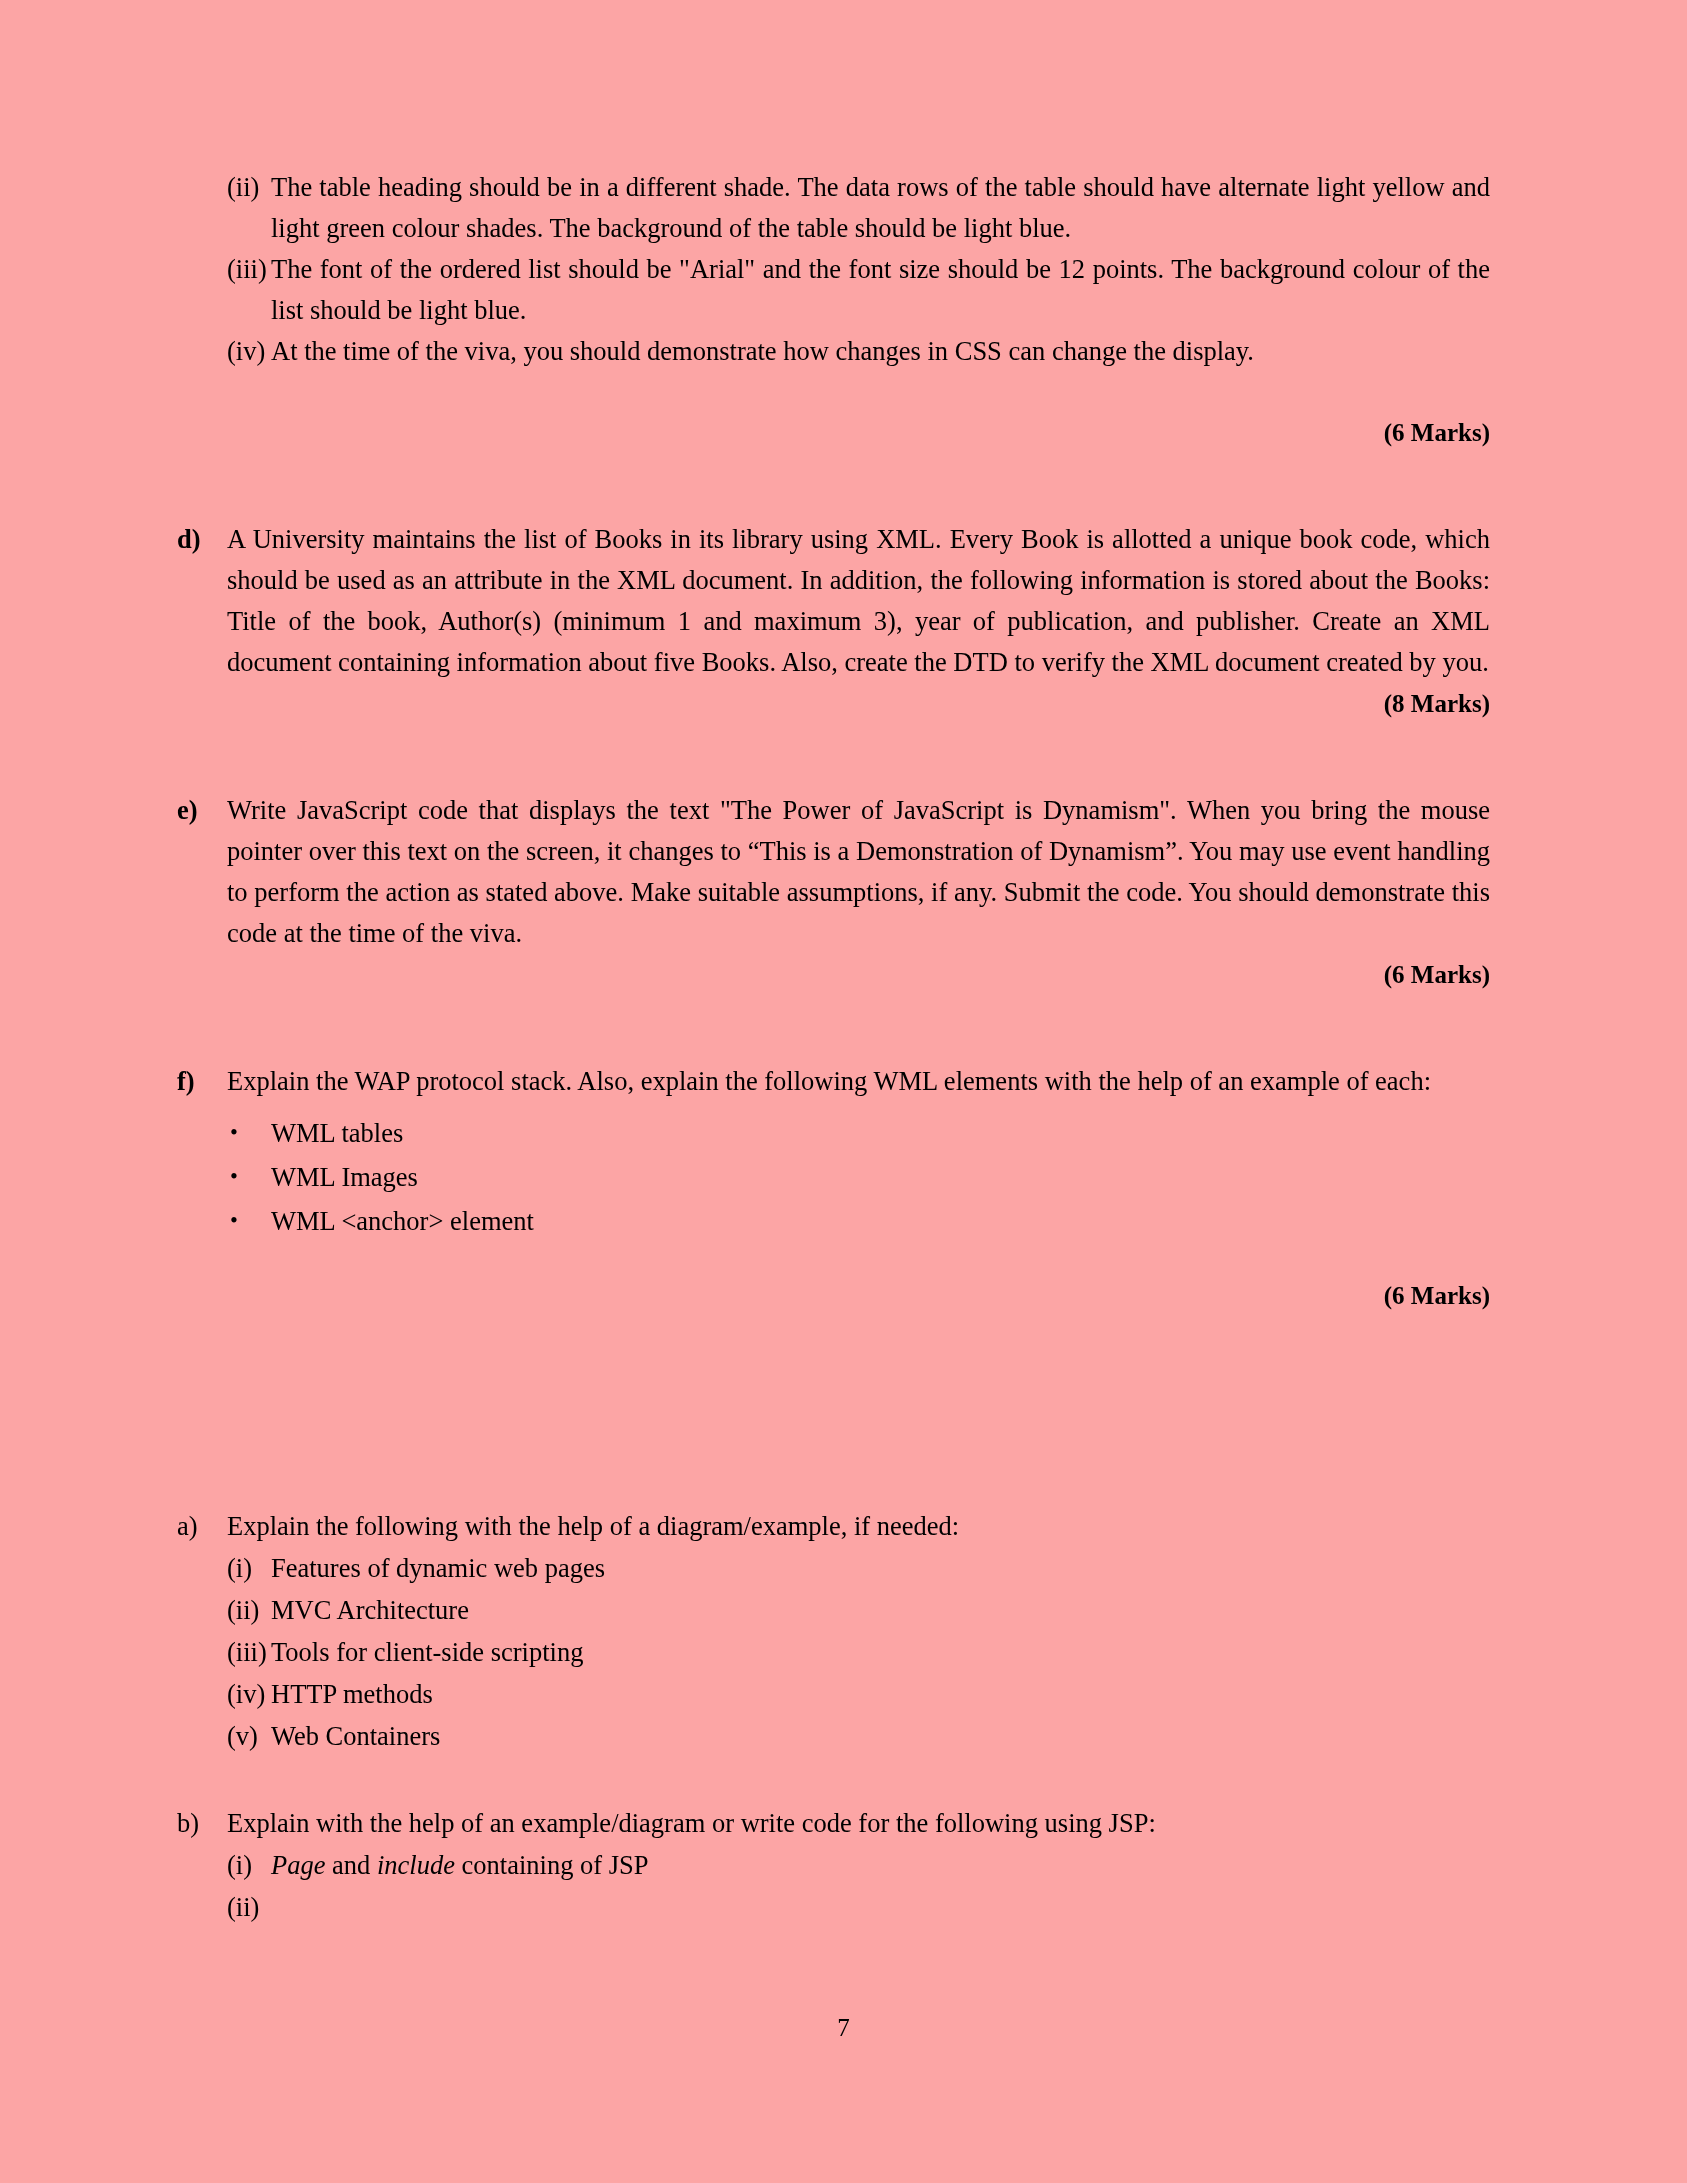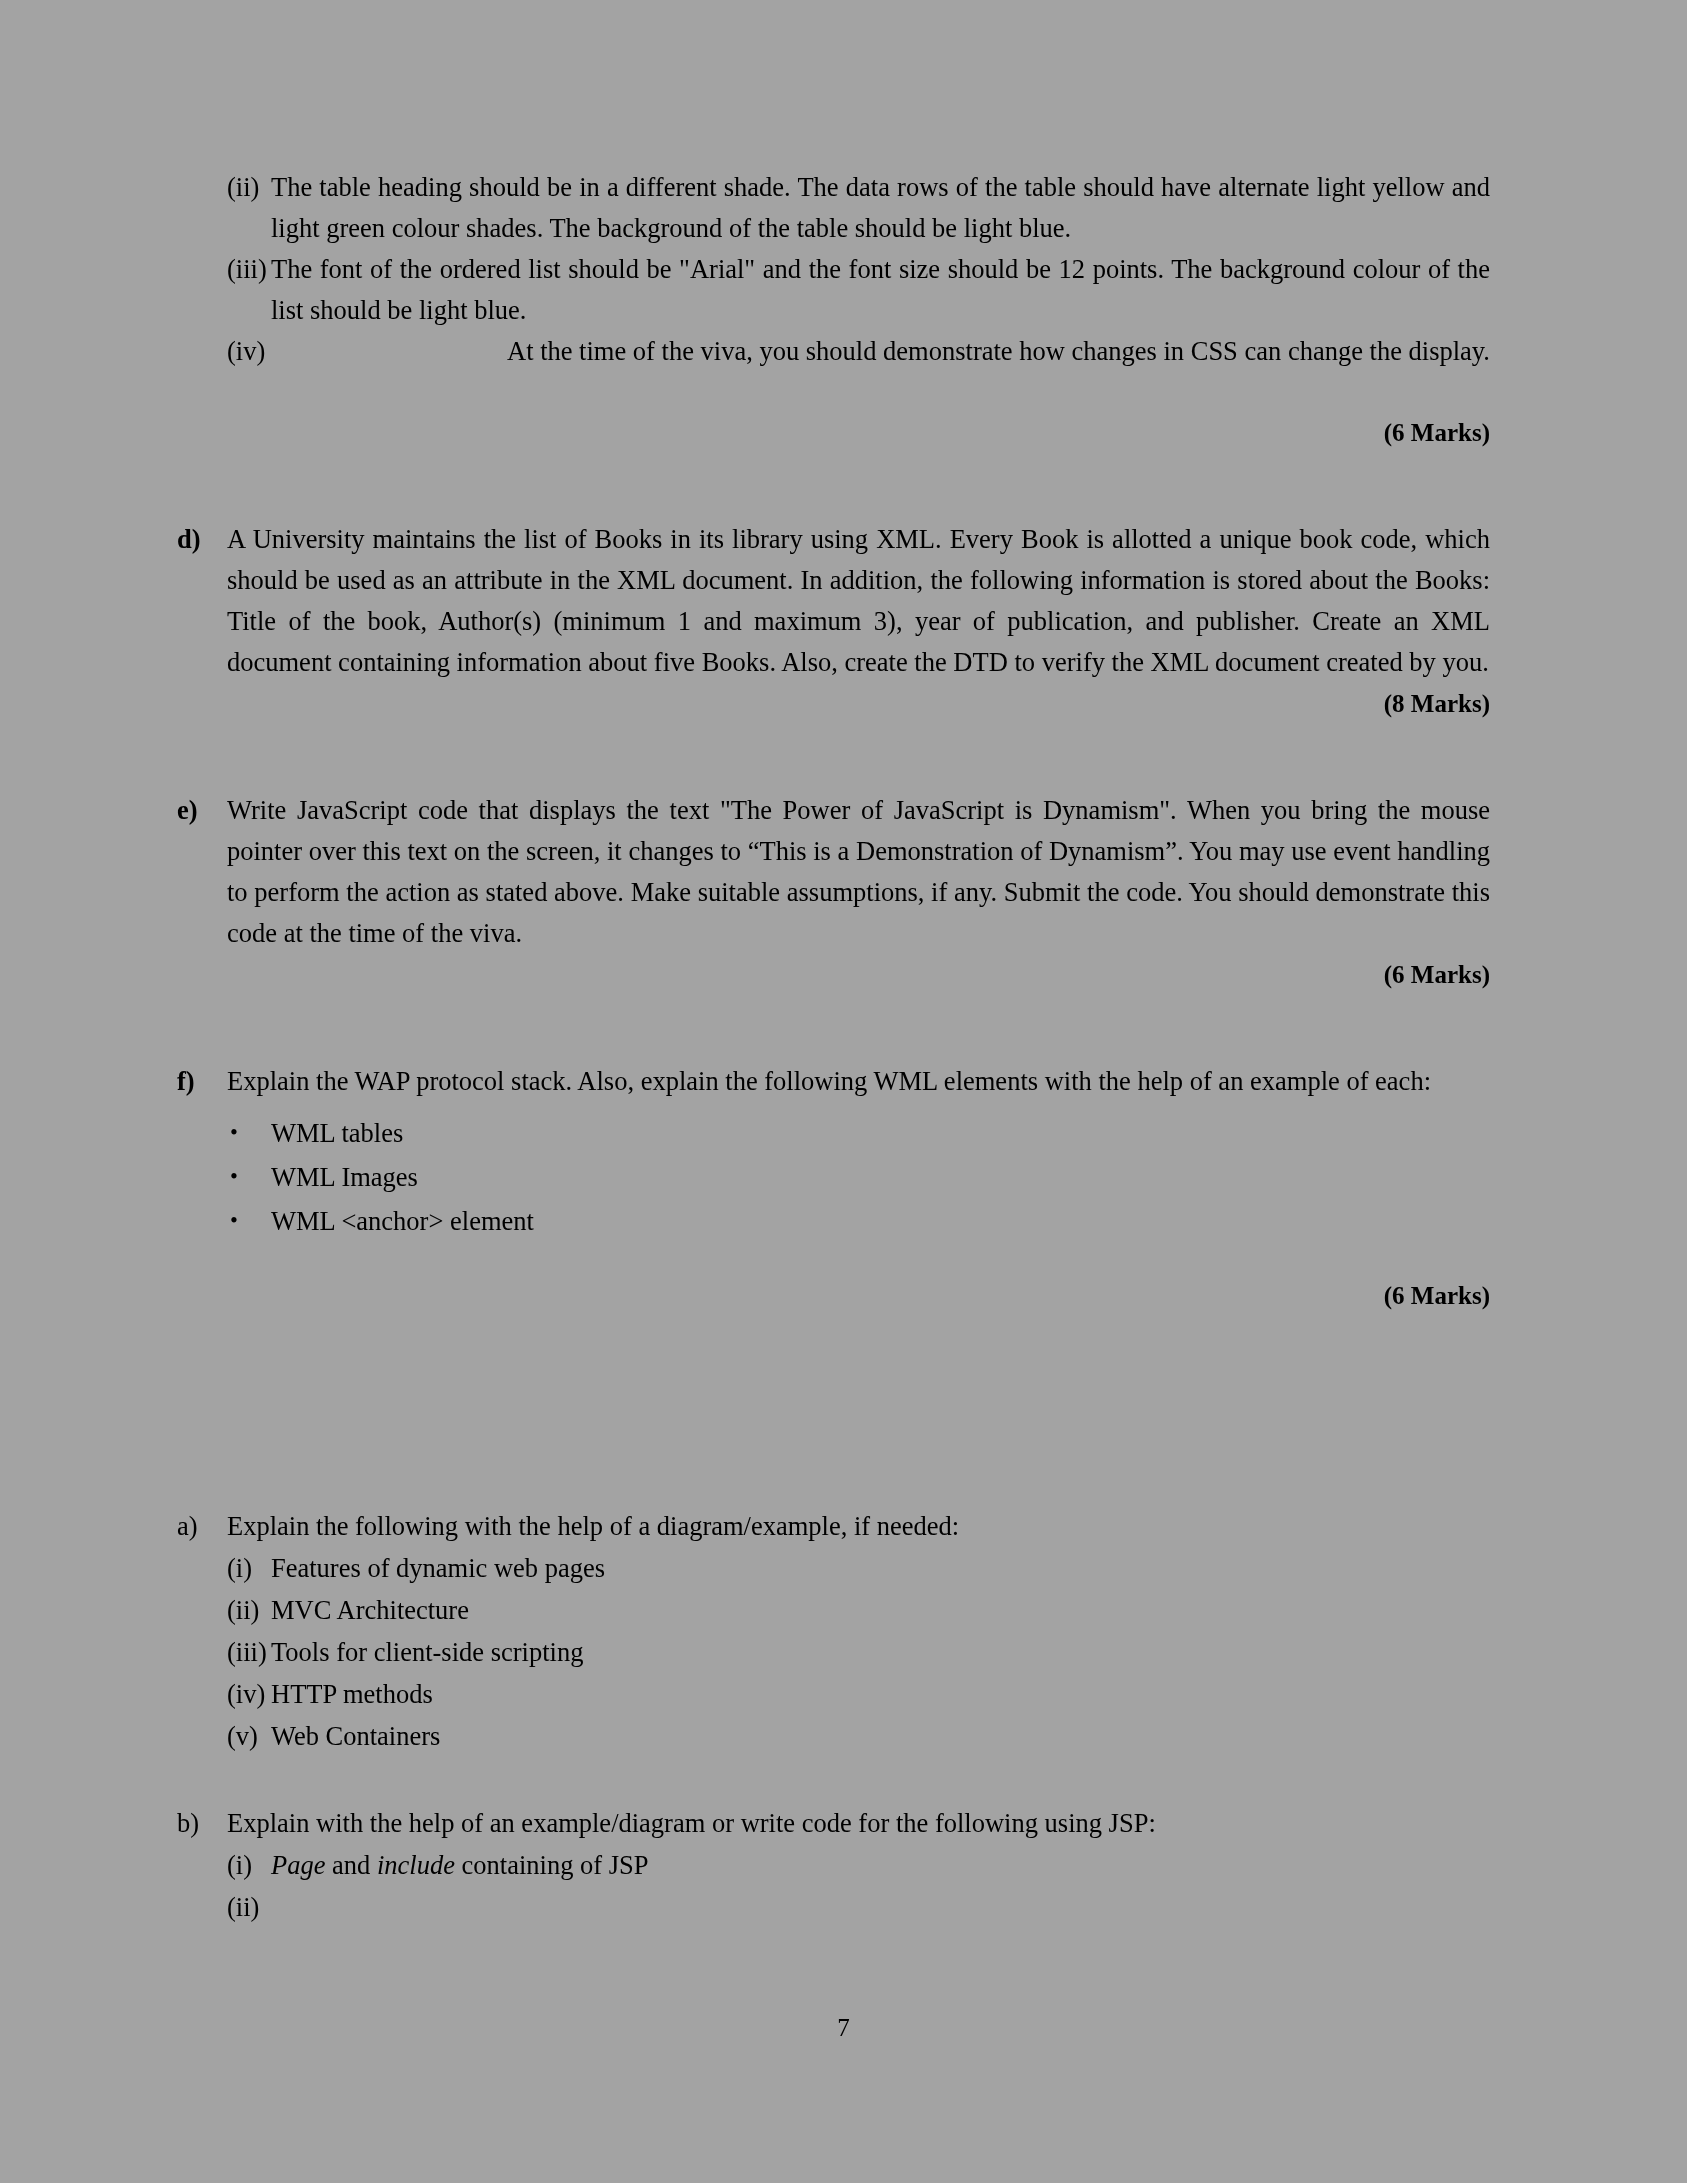--- a/index.html
+++ b/index.html
@@ -4,21 +4,21 @@
 <style>
   html, body {
     margin: 0;
     padding: 0;
     background: #ffffff;
   }
   .page {
     position: relative;
     width: 1687px;
     height: 2183px;
-    background: #a3a3a3;
+    background: #fca5a5;
     font-family: "Liberation Serif", "DejaVu Serif", serif;
     color: #000000;
     overflow: hidden;
   }
   
   .content {
     position: absolute;
     left: 177px;
     top: 167px;
     width: 1313px;
@@ -50,21 +50,21 @@
   .lvl1 { padding-left: 50px; }
   .lvl1 > .marker { width: 50px; }
   .lvl1 .body { text-align: justify; text-justify: inter-word; }
   .lvl1 .body.nojust { text-align: left; }
   .bold-marker { font-weight: bold; }
 
   
   .lvl2 { padding-left: 94px; margin-left: 0; }
   .lvl2 > .marker { left: 50px; width: 44px; }
   .lvl2 .body { text-align: justify; }
-  .lvl2 .body.nojust { text-align: right; }
+  .lvl2 .body.nojust { text-align: left; }
 
   
   .bul { padding-left: 94px; position: relative; line-height: 44px; }
   .bul > .dot {
     position: absolute;
     left: 53px;
     top: 0;
     font-size: 22.5px;
     line-height: 44px;
   }

